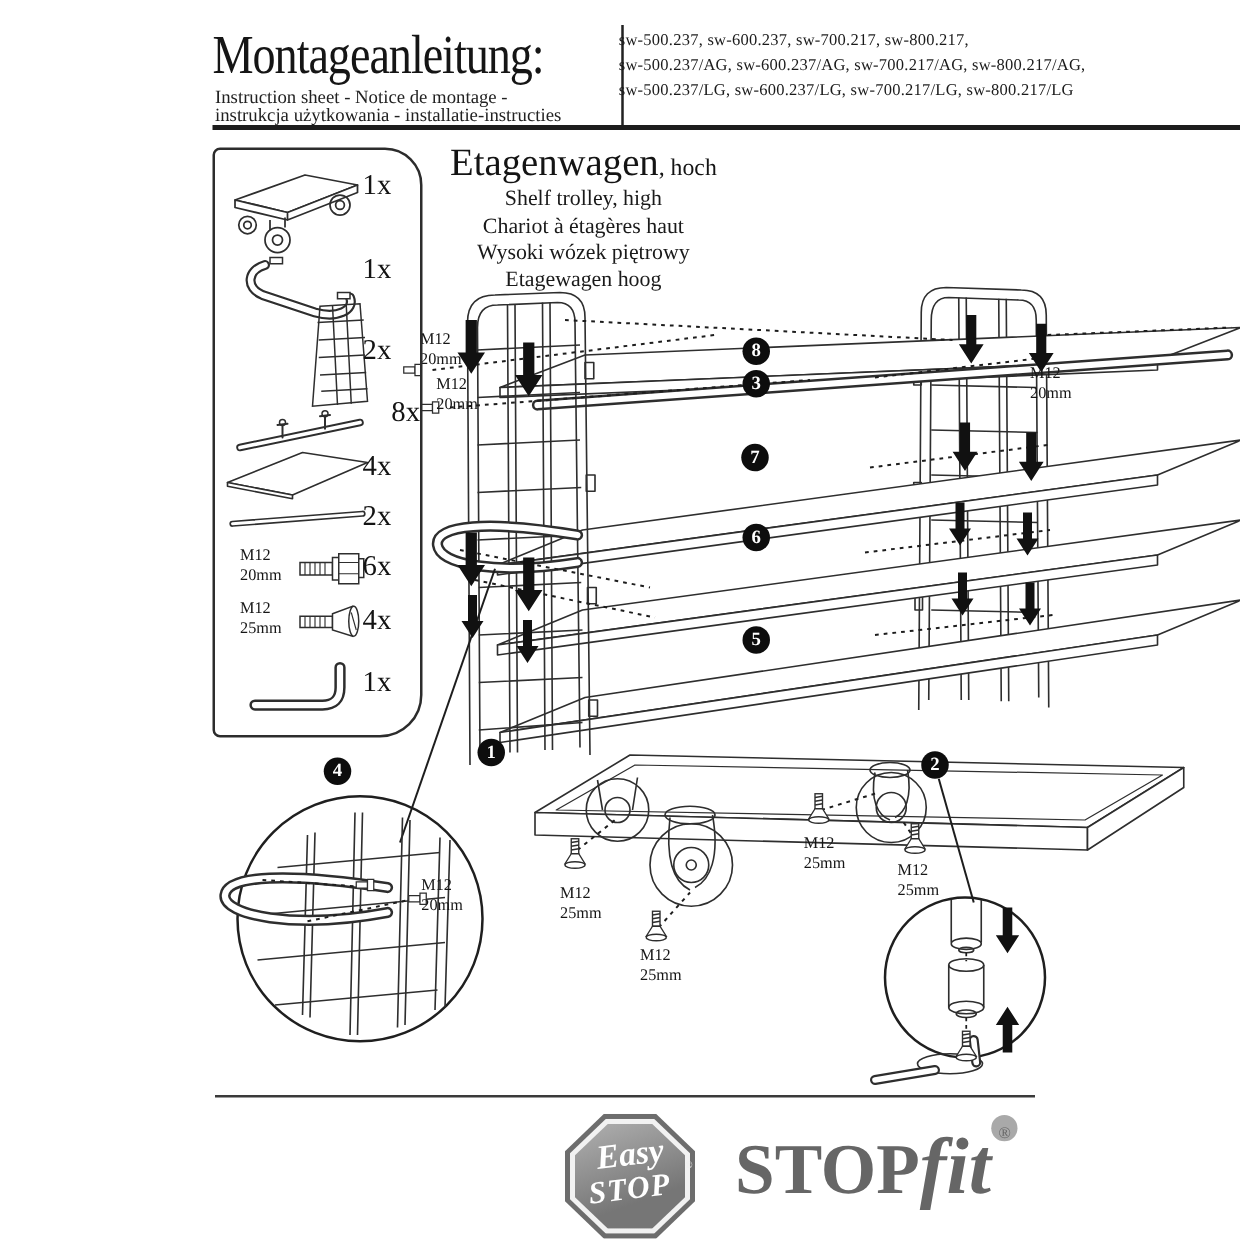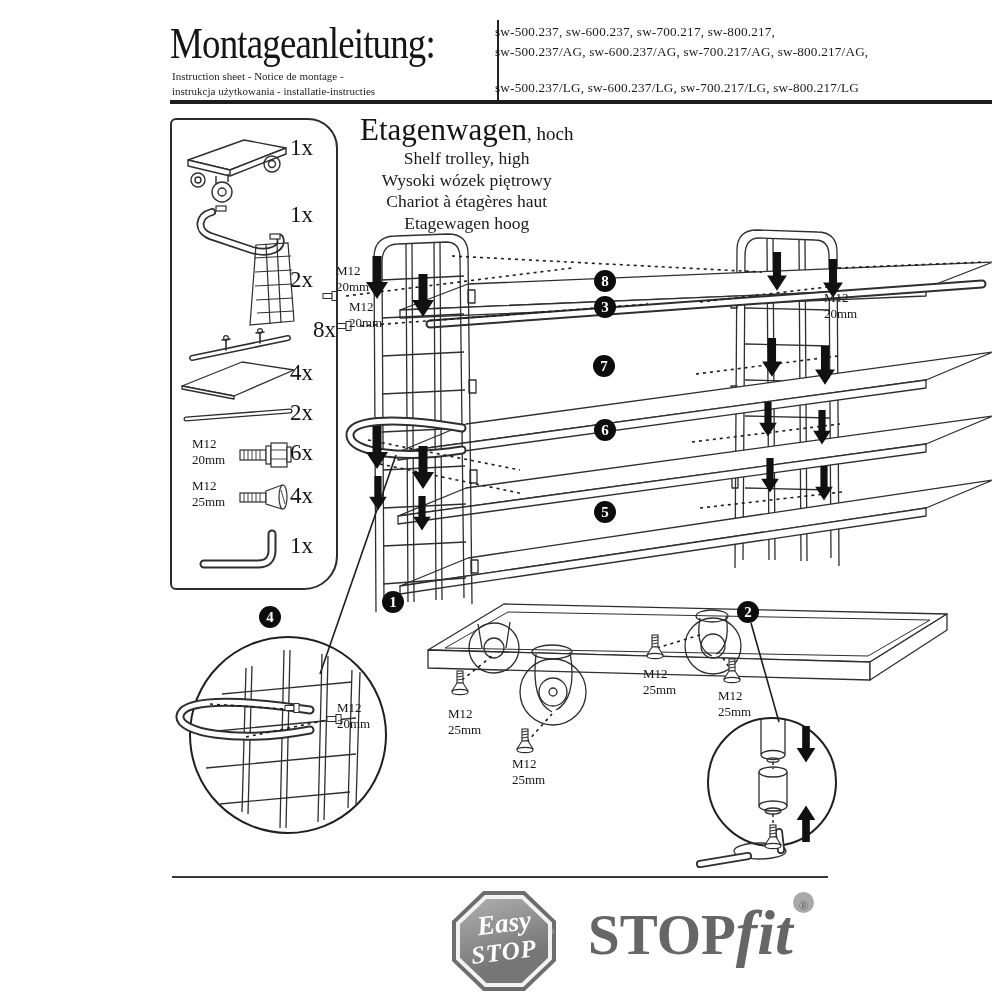--- a/index.html
+++ b/index.html
@@ -1,21 +1,21 @@
 <!DOCTYPE html>
 <html><head>
 <meta charset="utf-8">
 <style>
   html,body{margin:0;padding:0;background:#fff;}
   .page{position:relative;width:992px;height:1000px;background:#fff;overflow:hidden;
         font-family:Liberation Serif, serif;color:#111;}
   
   .hdr-title{position:absolute;left:170px;top:18px;font-size:44px;letter-spacing:-1px;
              transform:scaleX(.84);transform-origin:left top;white-space:nowrap;color:#151515;}
-  .hdr-sub{position:absolute;left:172px;font-size:11px;color:#222;white-space:nowrap;}
+  .hdr-sub{position:absolute;left:172px;font-size:15px;color:#222;white-space:nowrap;}
   .hdr-vline{position:absolute;left:497px;top:20px;width:2px;height:80px;background:#222;}
   .hdr-code{position:absolute;left:495px;font-size:13.2px;color:#1a1a1a;white-space:nowrap;letter-spacing:.2px;}
   .hdr-rule{position:absolute;left:170px;top:100px;width:830px;height:4px;background:#1d1d1d;}
   
   .prod{position:absolute;left:360px;top:112px;}
   .prod-name{font-size:31px;color:#141414;}
   .prod-name .sfx{font-size:19px;text-align:right;}
   .prod-line{font-size:17.5px;line-height:21.5px;color:#1a1a1a;text-align:center;}
   
   .sidebar{position:absolute;left:170px;top:118px;width:164px;height:468px;
@@ -51,28 +51,28 @@
 <body>
 
 <div class="page">
 
   <div class="hdr-title">Montageanleitung:</div>
   <div class="hdr-sub" style="top:70px;">Instruction sheet - Notice de montage  -</div>
   <div class="hdr-sub" style="top:85px;">instrukcja użytkowania - installatie-instructies</div>
   <div class="hdr-vline"></div>
   <div class="hdr-code" style="top:24px;">sw-500.237, sw-600.237, sw-700.217, sw-800.217,</div>
   <div class="hdr-code" style="top:44px;">sw-500.237/AG, sw-600.237/AG, sw-700.217/AG, sw-800.217/AG,</div>
-  <div class="hdr-code" style="top:64px;margin-top:16px;">sw-500.237/LG, sw-600.237/LG, sw-700.217/LG, sw-800.217/LG</div>
+  <div class="hdr-code" style="top:64px;">sw-500.237/LG, sw-600.237/LG, sw-700.217/LG, sw-800.217/LG</div>
   <div class="hdr-rule"></div>
 
   <div class="prod">
     <div class="prod-name"><span>Etagenwagen</span><span class="sfx">, hoch</span></div>
     <div class="prod-line">Shelf trolley, high</div>
+    <div class="prod-line">Chariot à étagères haut</div>
     <div class="prod-line">Wysoki wózek piętrowy</div>
-    <div class="prod-line">Chariot à étagères haut</div>
     <div class="prod-line">Etagewagen hoog</div>
   </div>
 
   <svg class="svgwrap" viewBox="0 0 1000 1000">
     <defs>
       <path id="arrD" d="M-4.5,0 L-4.5,26 L-11,26 L0,43 L11,26 L4.5,26 L4.5,0 Z"></path>
       <g id="screwV" stroke="#2e2e2e" stroke-width="1.1" fill="#fff">
         <rect x="-3" y="-17" width="6" height="12"></rect>
         <line x1="-3" y1="-14" x2="3" y2="-15"></line>
           <line x1="-3" y1="-11" x2="3" y2="-12"></line>

